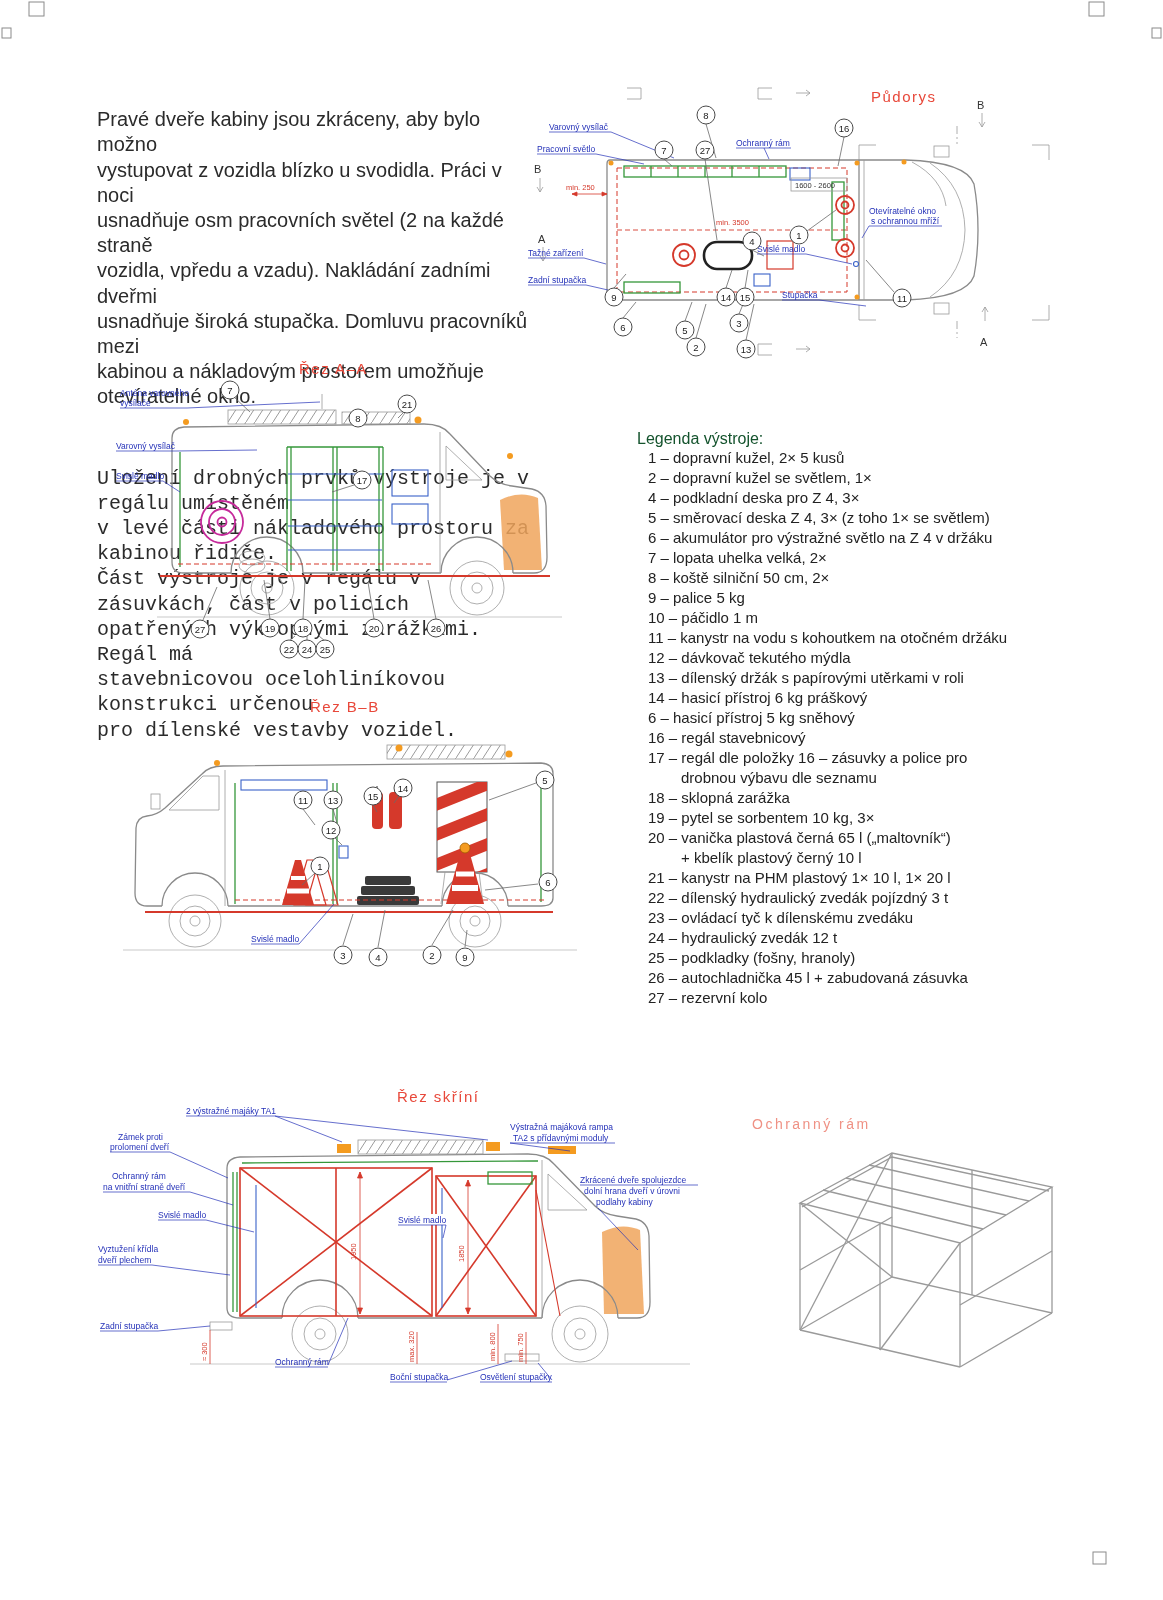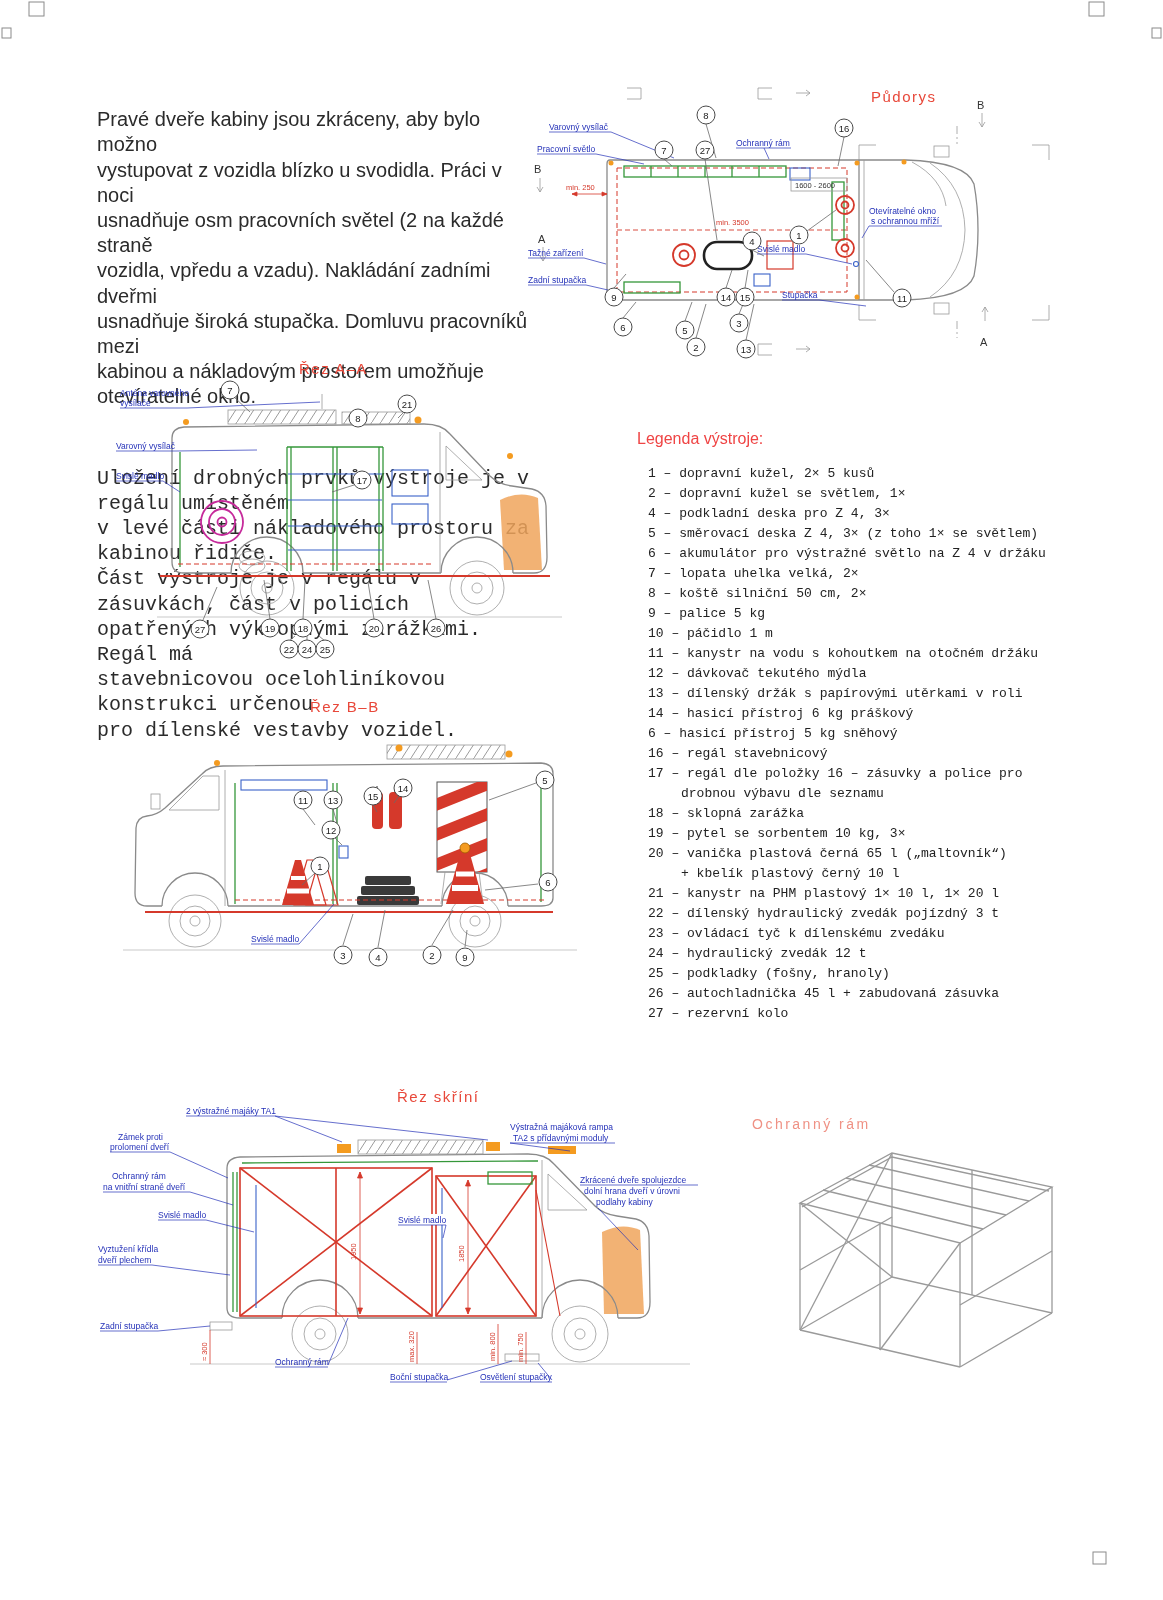--- a/index.html
+++ b/index.html
@@ -2,22 +2,22 @@
 <html lang="cs"><head>
 <meta charset="utf-8">
 <style>
   * { margin:0; padding:0; box-sizing:border-box; }
   html,body { width:1163px; height:1600px; }
   body { position:relative; background:#ffffff; font-family:"Liberation Sans", sans-serif; color:#2b2b2b; overflow:hidden; }
   .abs { position:absolute; }
   .intro { left:97px; top:82px; width:440px; font-size:20px; line-height:1.26; white-space:pre-line; }
   .intro p + p { margin-top:31px;font-family:Liberation Mono, monospace; }
   .legend { left:637px; top:430px; width:460px; }
-  .legend-title { font-size:16px; color:#ef4444; margin-bottom:16px; }
-  .legend ol { list-style:none; padding-left:11px; font-size:13px; line-height:20px; color:#222;font-family:Liberation Mono, monospace; }
+  .legend-title { font-size:16px; color:#14532d; }
+  .legend ol { list-style:none; padding-left:11px; font-size:15px; line-height:20px; color:#222; }
   .legend li { padding-left:33px; text-indent:-33px; white-space:pre-line; }
   svg text { font-family:"Liberation Sans", sans-serif; }
   .t-title { fill:#e8483a; font-size:15px; letter-spacing:1.5px; }
   .t-title2 { fill:#ef9184; font-size:14px; letter-spacing:2.5px; }
   .lbl { fill:#2431b8; font-size:8.5px; }
   .dim { fill:#d5392b; font-size:7.5px; }
   .dimbox { fill:#333; font-size:7.5px; }
   .co-c { fill:#fff; stroke:#4a4a4a; stroke-width:1; }
   .co-t { fill:#222; font-size:9.5px; text-anchor:middle; }
   .ld { stroke:#2431b8; stroke-width:0.7; fill:none; }

